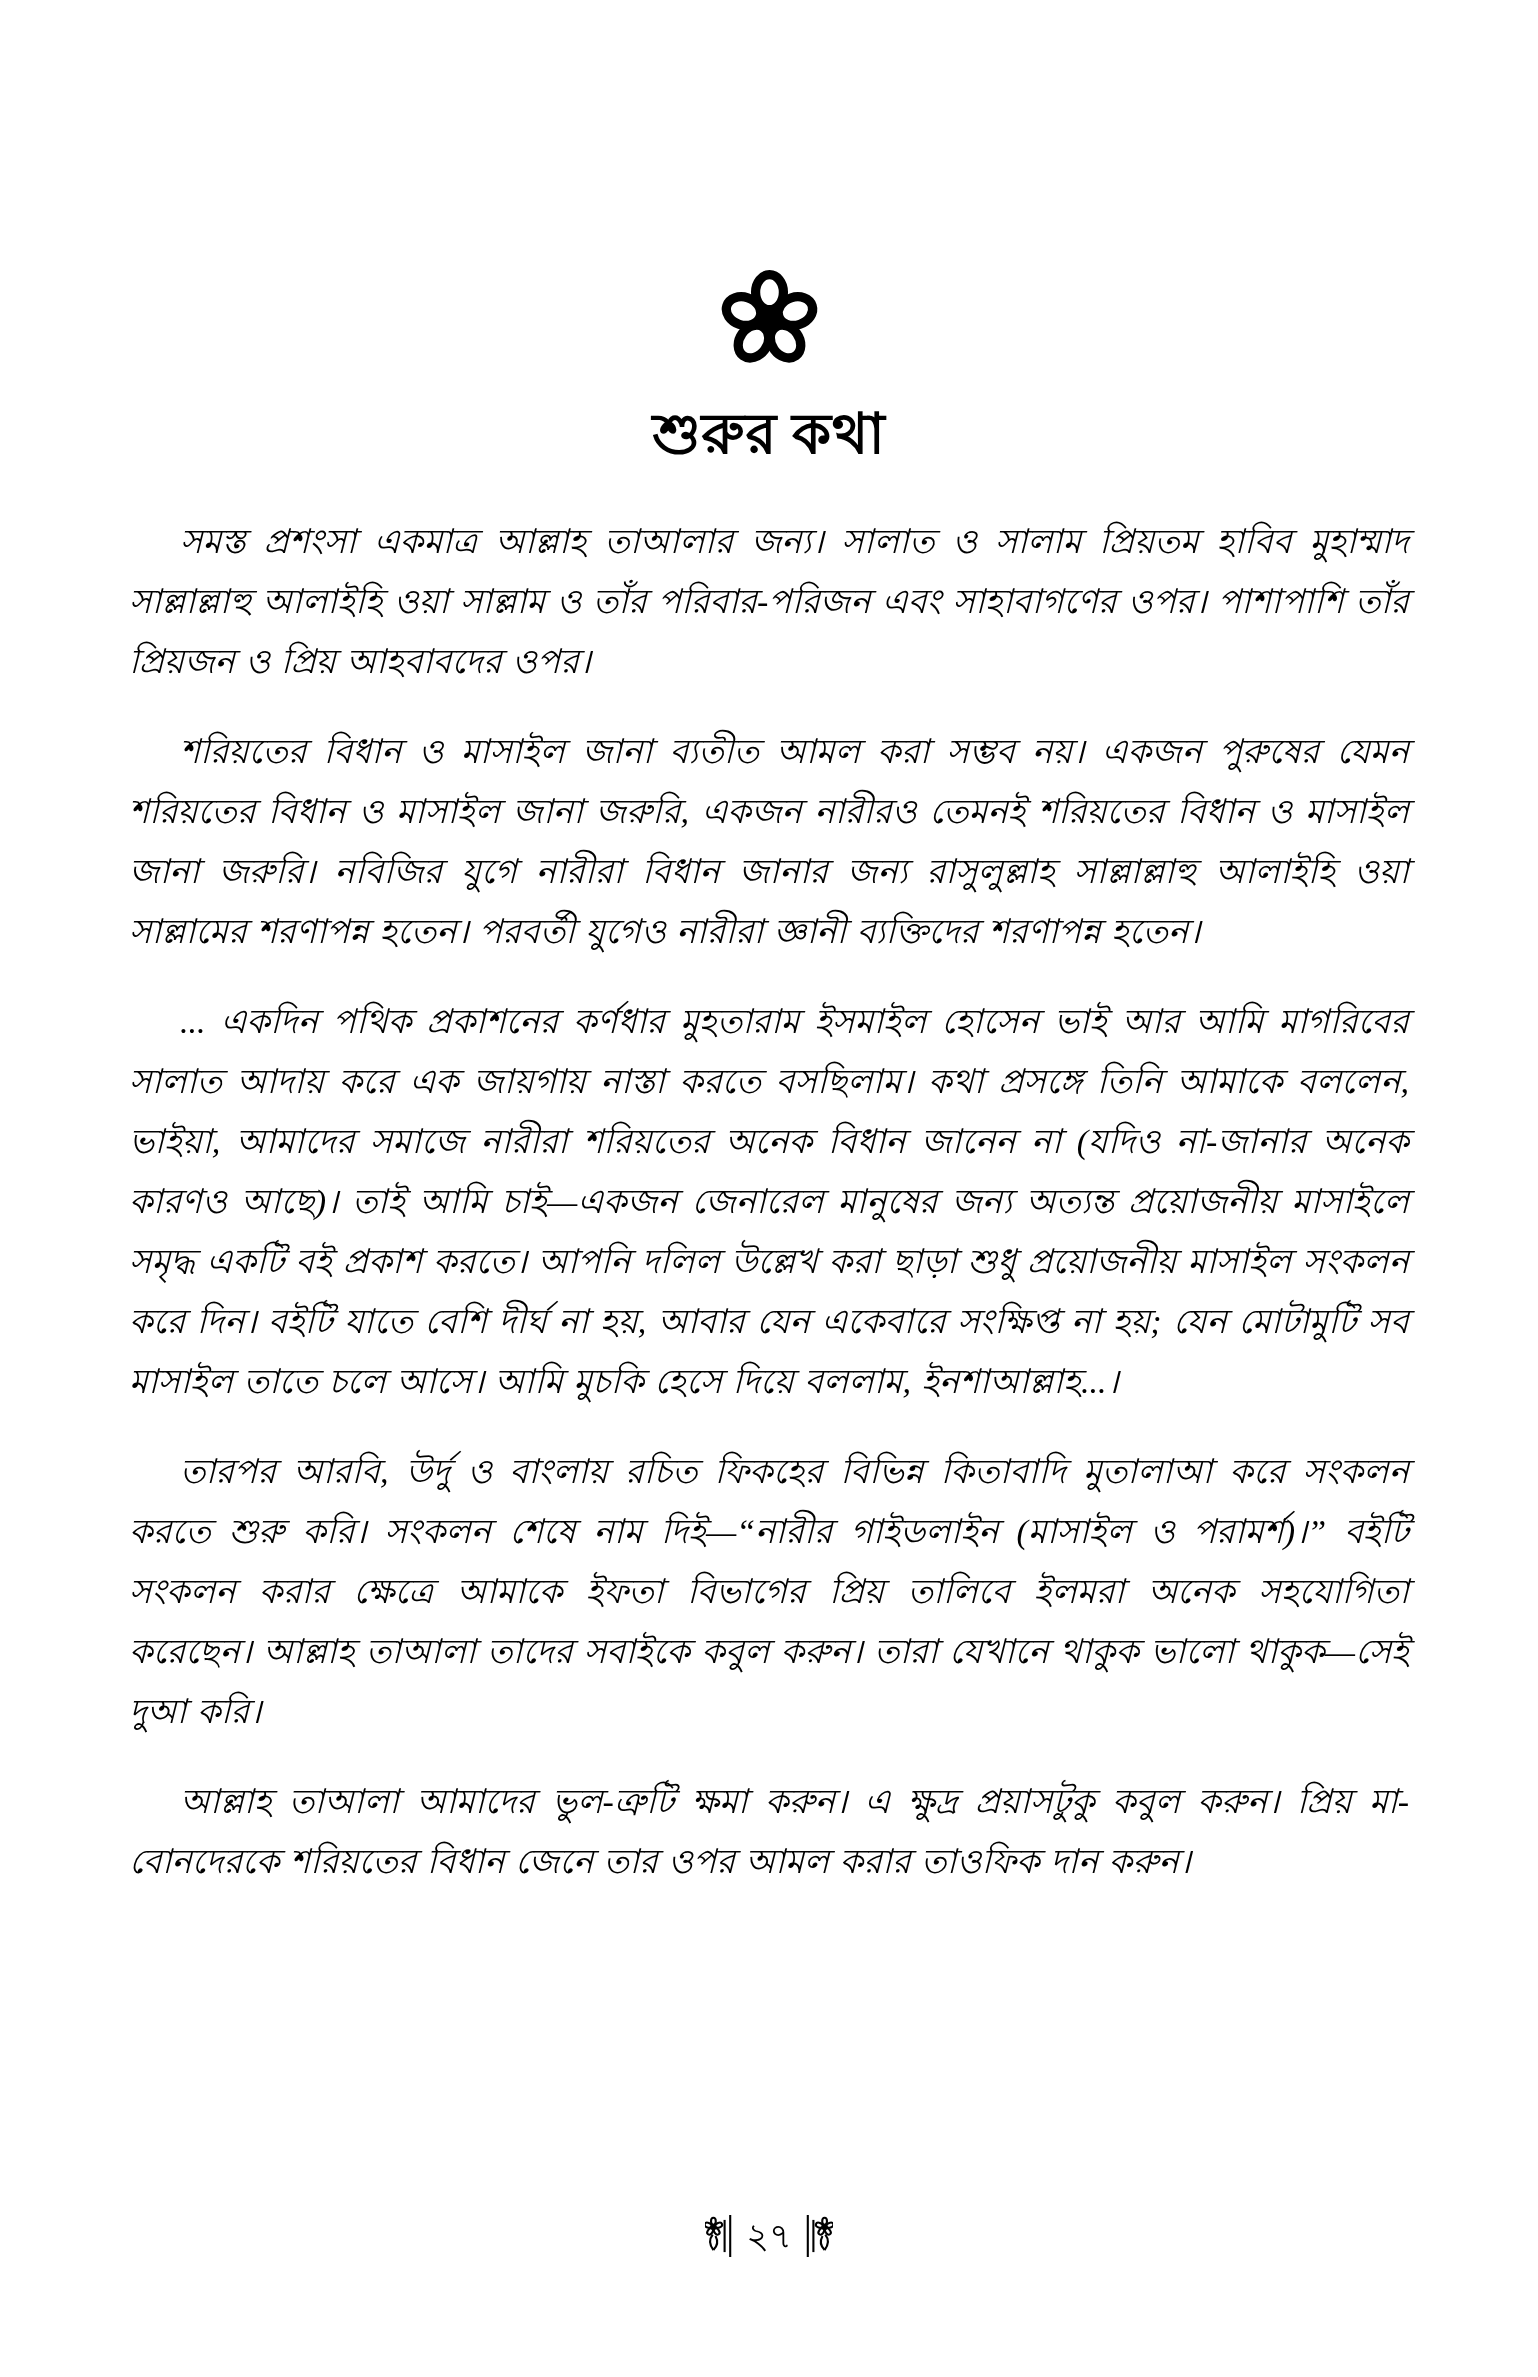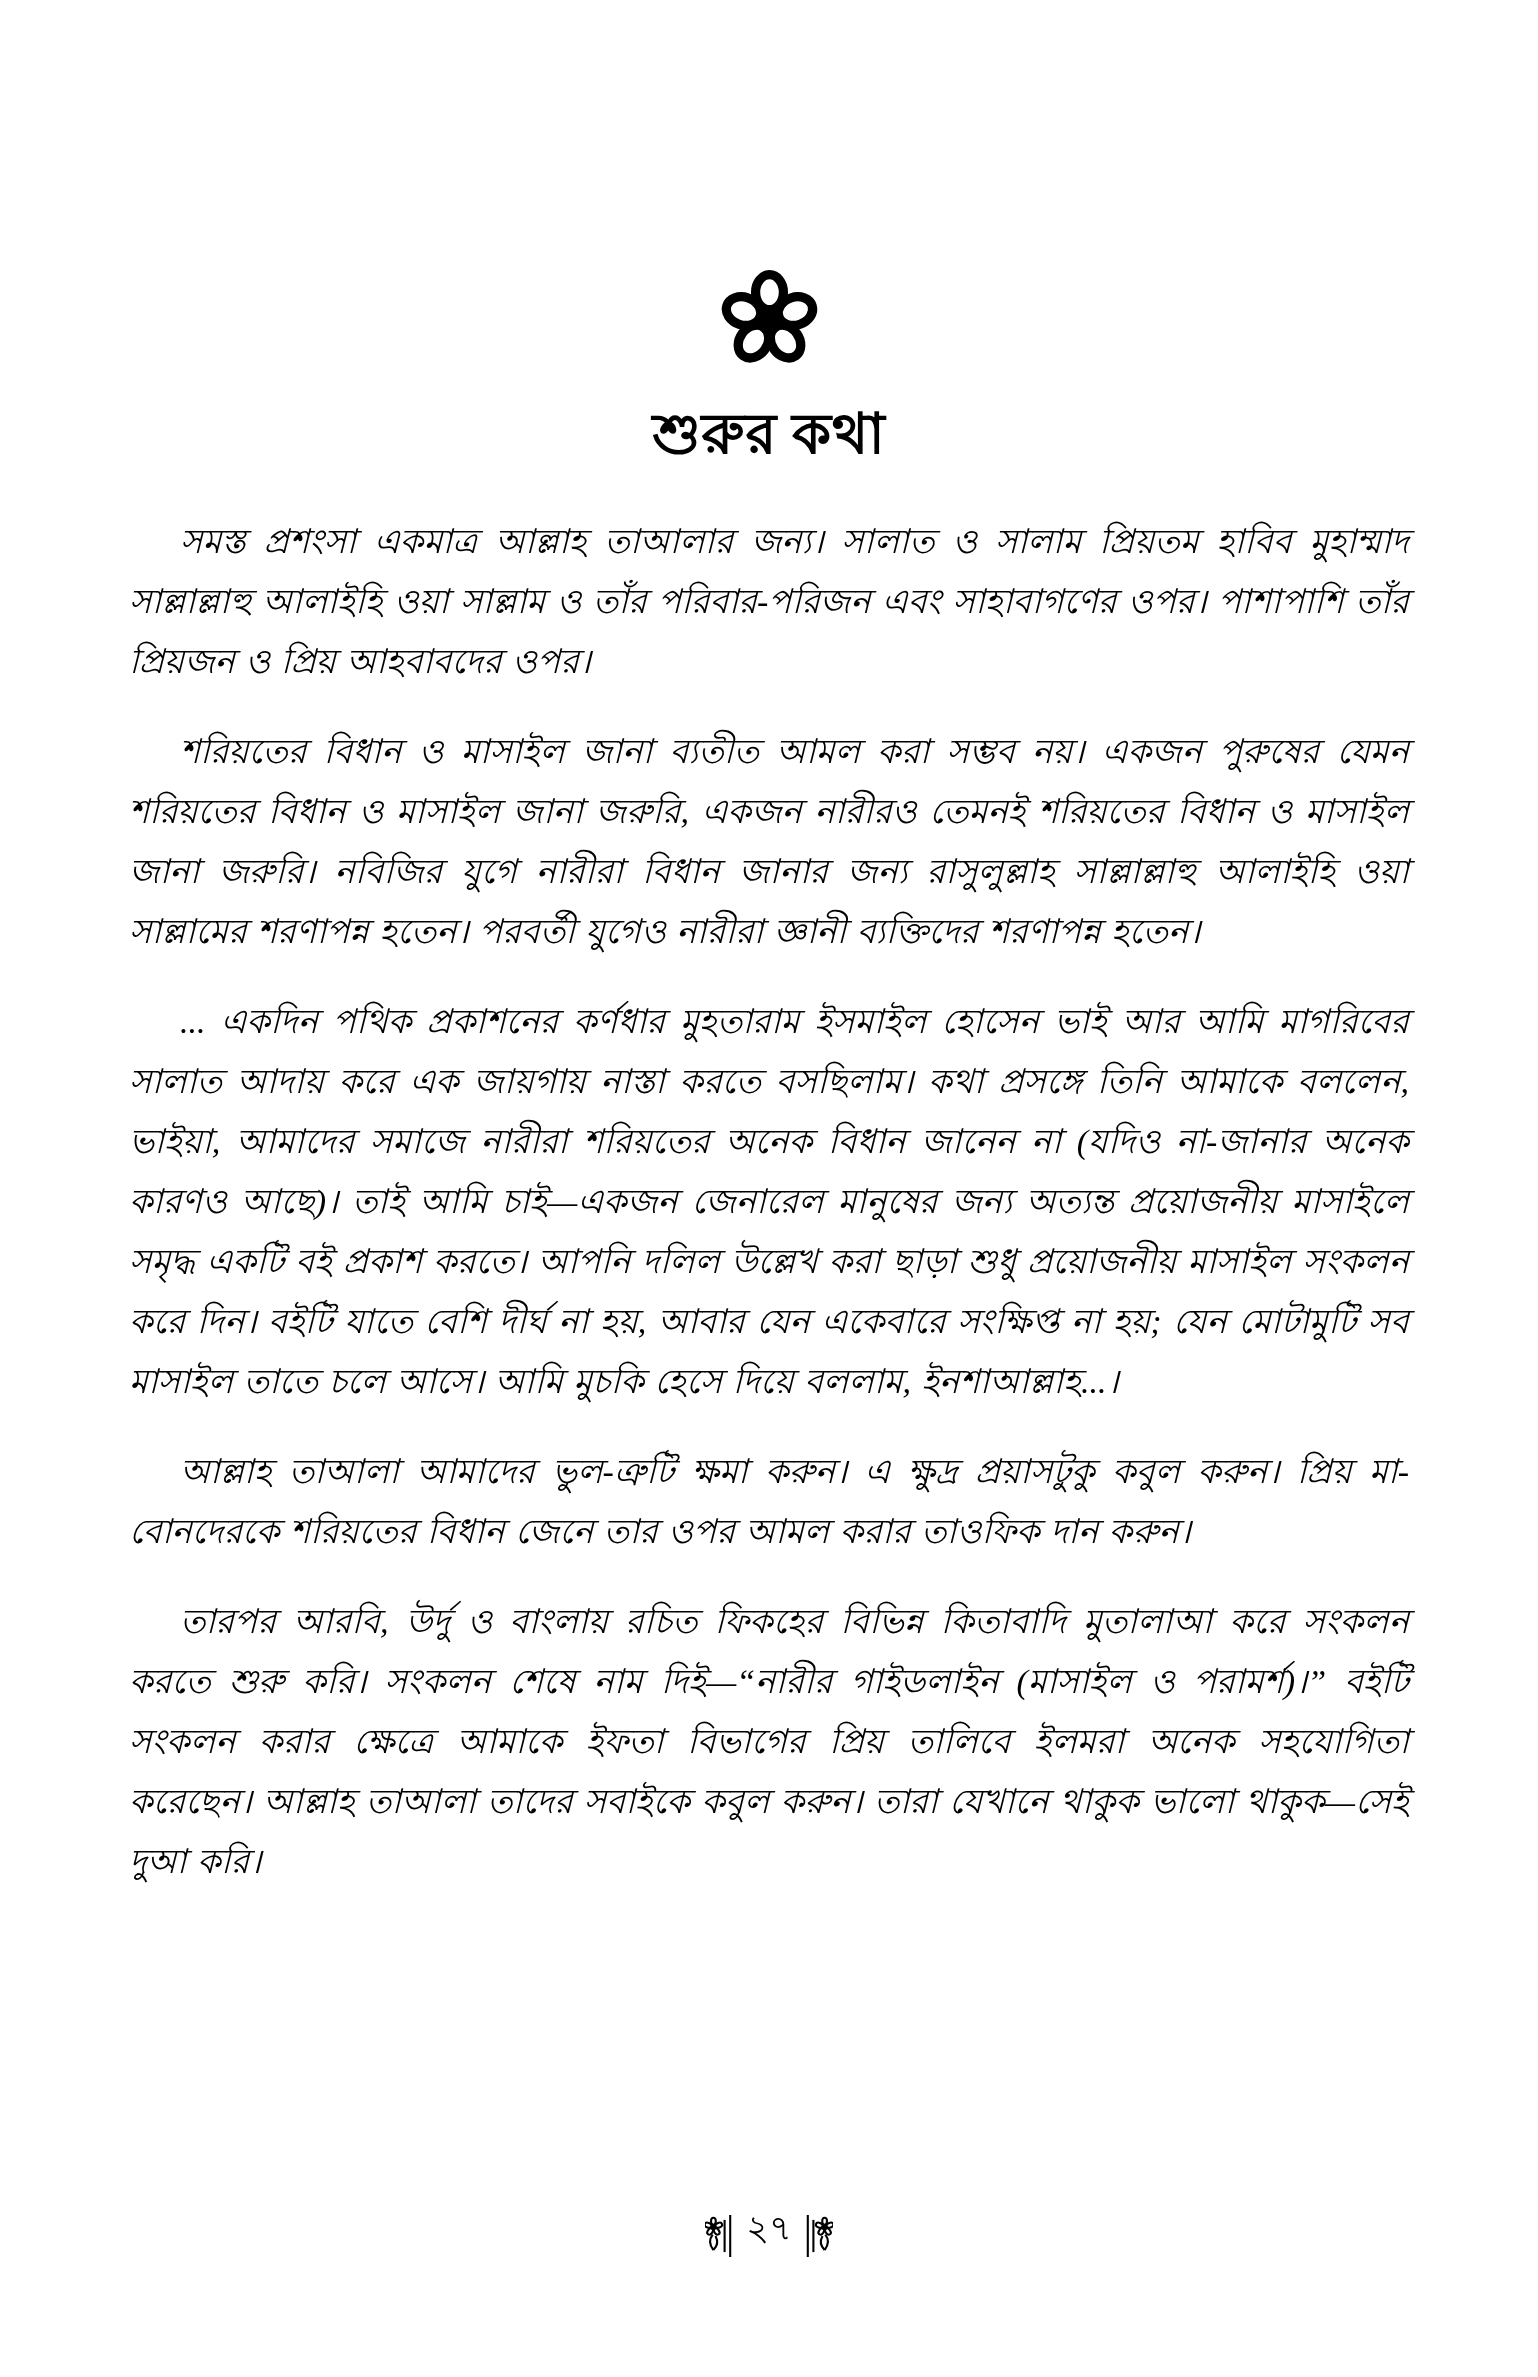--- a/index.html
+++ b/index.html
@@ -37,20 +37,21 @@
     text-indent: 51px;
     margin-bottom: 30px;
     word-spacing: 1.9px;
   }
   .page-footer {
     position: absolute;
     left: 0;
     top: 2211px;
     width: 1538px;
     display: flex;
+    align-items: center;
     justify-content: center;
     gap: 11.2px;
   }
   .page-number {
     font-size: 35px;
     line-height: 1;
     padding: 0 1.9px;
   }
   .flip { transform: scaleX(-1); }
 </style>
@@ -78,22 +79,22 @@
       <circle cx="50" cy="50" r="13" fill="#000000"></circle>
     </svg>
   </div>
 
   <h1 class="chapter-title" lang="bn">শুরুর কথা</h1>
 
   <div class="body-text">
     <p lang="bn">সমস্ত প্রশংসা একমাত্র আল্লাহ তাআলার জন্য। সালাত ও সালাম প্রিয়তম হাবিব মুহাম্মাদ সাল্লাল্লাহু আলাইহি ওয়া সাল্লাম ও তাঁর পরিবার-পরিজন এবং সাহাবাগণের ওপর। পাশাপাশি তাঁর প্রিয়জন ও প্রিয় আহবাবদের ওপর।</p>
     <p lang="bn">শরিয়তের বিধান ও মাসাইল জানা ব্যতীত আমল করা সম্ভব নয়। একজন পুরুষের যেমন শরিয়তের বিধান ও মাসাইল জানা জরুরি, একজন নারীরও তেমনই শরিয়তের বিধান ও মাসাইল জানা জরুরি। নবিজির যুগে নারীরা বিধান জানার জন্য রাসুলুল্লাহ সাল্লাল্লাহু আলাইহি ওয়া সাল্লামের শরণাপন্ন হতেন। পরবর্তী যুগেও নারীরা জ্ঞানী ব্যক্তিদের শরণাপন্ন হতেন।</p>
     <p lang="bn">... একদিন পথিক প্রকাশনের কর্ণধার মুহতারাম ইসমাইল হোসেন ভাই আর আমি মাগরিবের সালাত আদায় করে এক জায়গায় নাস্তা করতে বসছিলাম। কথা প্রসঙ্গে তিনি আমাকে বললেন, ভাইয়া, আমাদের সমাজে নারীরা শরিয়তের অনেক বিধান জানেন না (যদিও না-জানার অনেক কারণও আছে)। তাই আমি চাই—একজন জেনারেল মানুষের জন্য অত্যন্ত প্রয়োজনীয় মাসাইলে সমৃদ্ধ একটি বই প্রকাশ করতে। আপনি দলিল উল্লেখ করা ছাড়া শুধু প্রয়োজনীয় মাসাইল সংকলন করে দিন। বইটি যাতে বেশি দীর্ঘ না হয়, আবার যেন একেবারে সংক্ষিপ্ত না হয়; যেন মোটামুটি সব মাসাইল তাতে চলে আসে। আমি মুচকি হেসে দিয়ে বললাম, ইনশাআল্লাহ...।</p>
+    <p lang="bn">তারপর আরবি, উর্দু ও বাংলায় রচিত ফিকহের বিভিন্ন কিতাবাদি মুতালাআ করে সংকলন করতে শুরু করি। সংকলন শেষে নাম দিই—“নারীর গাইডলাইন (মাসাইল ও পরামর্শ)।” বইটি সংকলন করার ক্ষেত্রে আমাকে ইফতা বিভাগের প্রিয় তালিবে ইলমরা অনেক সহযোগিতা করেছেন। আল্লাহ তাআলা তাদের সবাইকে কবুল করুন। তারা যেখানে থাকুক ভালো থাকুক—সেই দুআ করি।</p>
     <p lang="bn">আল্লাহ তাআলা আমাদের ভুল-ত্রুটি ক্ষমা করুন। এ ক্ষুদ্র প্রয়াসটুকু কবুল করুন। প্রিয় মা-বোনদেরকে শরিয়তের বিধান জেনে তার ওপর আমল করার তাওফিক দান করুন।</p>
-    <p lang="bn">তারপর আরবি, উর্দু ও বাংলায় রচিত ফিকহের বিভিন্ন কিতাবাদি মুতালাআ করে সংকলন করতে শুরু করি। সংকলন শেষে নাম দিই—“নারীর গাইডলাইন (মাসাইল ও পরামর্শ)।” বইটি সংকলন করার ক্ষেত্রে আমাকে ইফতা বিভাগের প্রিয় তালিবে ইলমরা অনেক সহযোগিতা করেছেন। আল্লাহ তাআলা তাদের সবাইকে কবুল করুন। তারা যেখানে থাকুক ভালো থাকুক—সেই দুআ করি।</p>
   </div>
 
   <div class="page-footer">
     <svg width="28" height="50" viewBox="0 0 40 60" aria-hidden="true">
       <g stroke="#000000" stroke-width="3" fill="none">
         <line x1="28" y1="7" x2="28" y2="53"></line>
         <line x1="36" y1="0" x2="36" y2="60"></line>
         <path d="M11 28 Q3 38 12 50"></path>
         <path d="M15 30 Q21 41 12 50"></path>
       </g>

